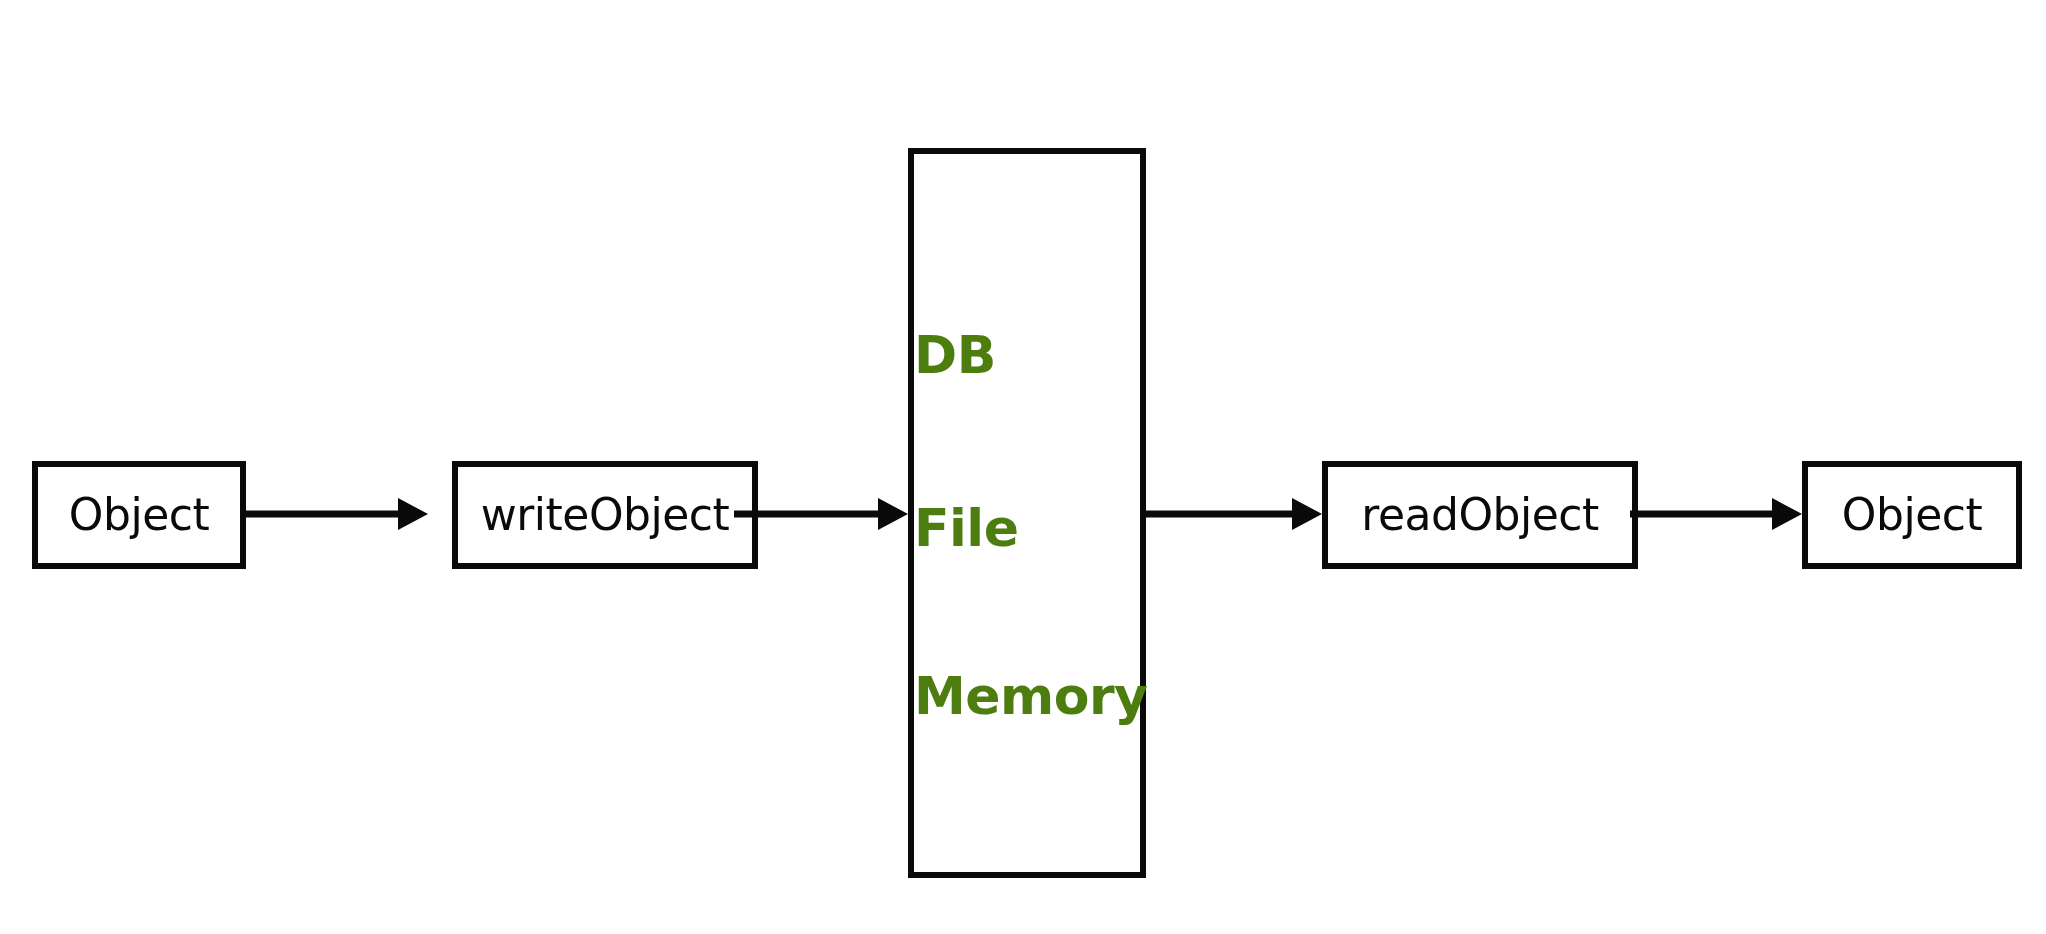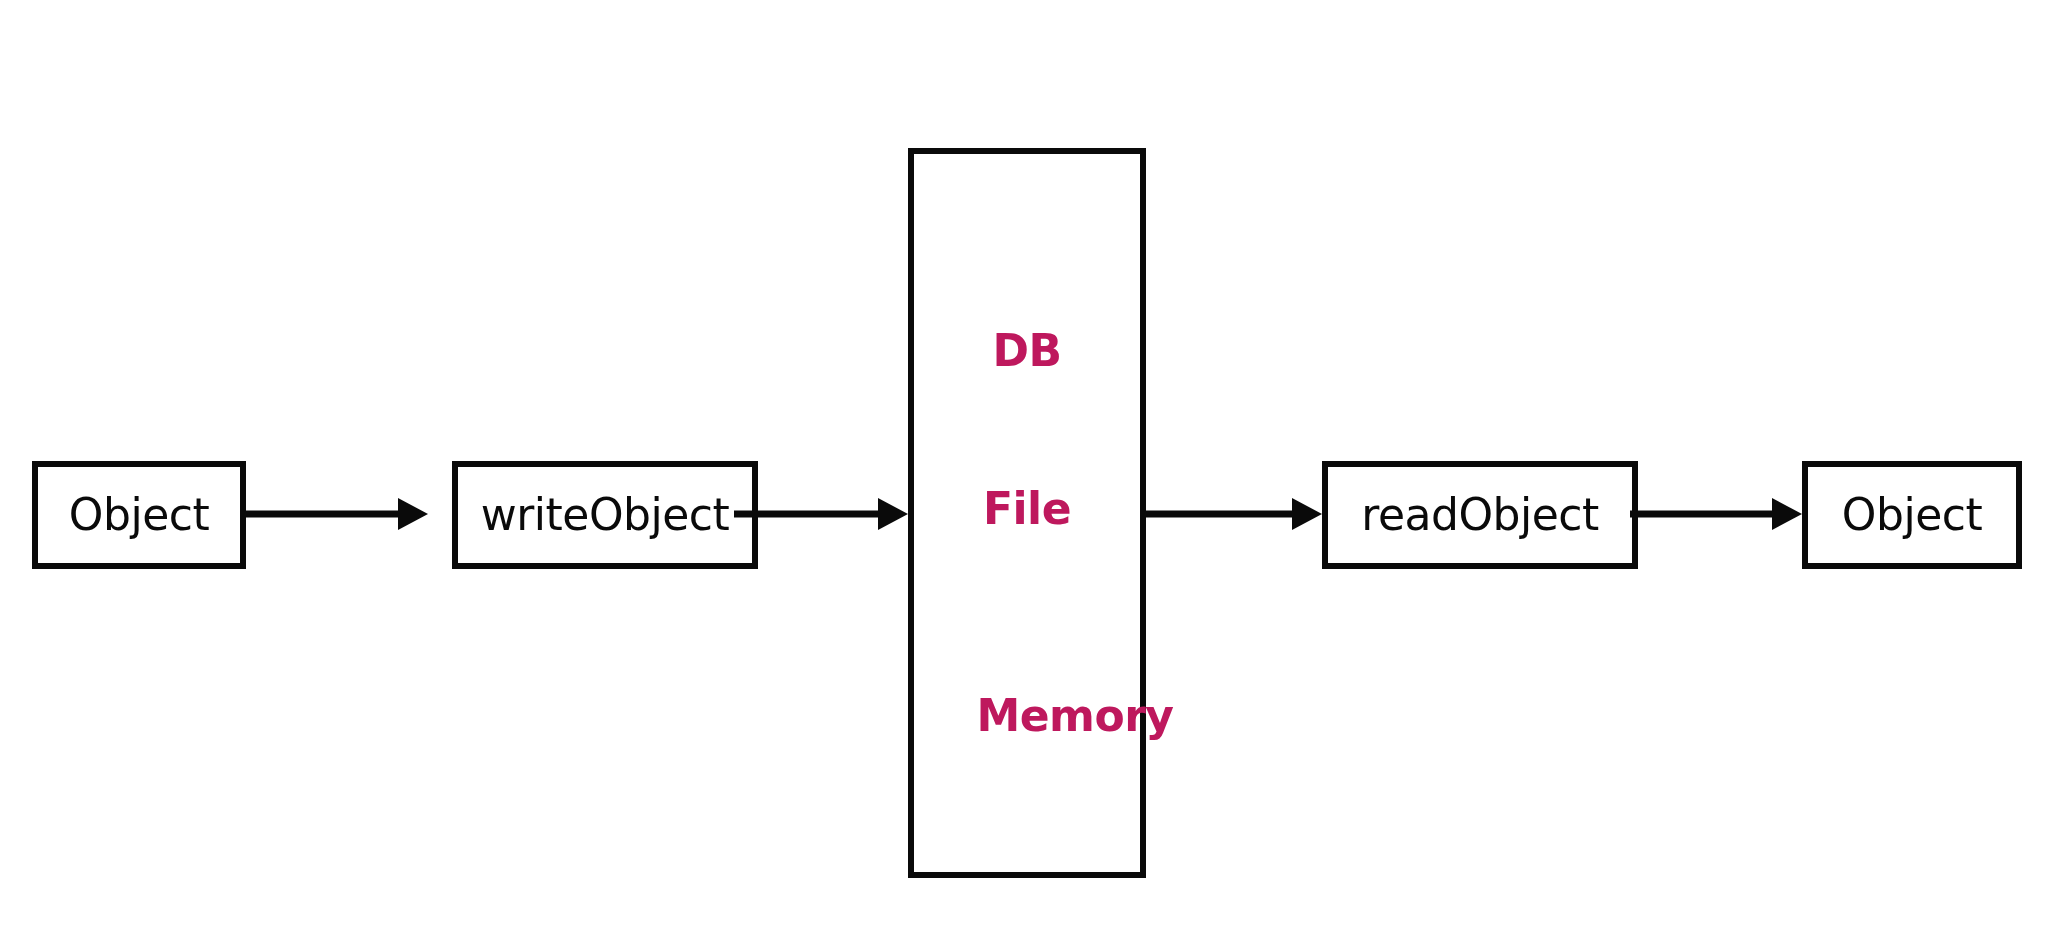--- a/index.html
+++ b/index.html
@@ -53,32 +53,32 @@
   }
   #node-object-result {
     left: 1802px; top: 461px; width: 220px; height: 108px;
   }
 
   
   .storage-label {
     position: absolute;
     left: 0;
     width: 100%;
-    text-align: center;
+    text-align: left;
     font-weight: 700;
-    font-size: 44px;
+    font-size: 52px;
     line-height: 1;
-    color: #be185d;
+    color: #4d7c0f;
     letter-spacing: -0.5px;
     white-space: nowrap;
   }
   
   #storage-label-db     { top: 175px; }
-  #storage-label-file   { top: 333px; }
-  #storage-label-memory { top: 540px; padding-left: 48px; }
+  #storage-label-file   { top: 348px; }
+  #storage-label-memory { top: 516px; }
 
   
   .arrow {
     position: absolute;
     height: 40px;
     top: 494px;          
   }
   .arrow svg { display: block; overflow: visible; }
 
   #arrow-object-to-write  { left: 246px;  width: 182px; }

